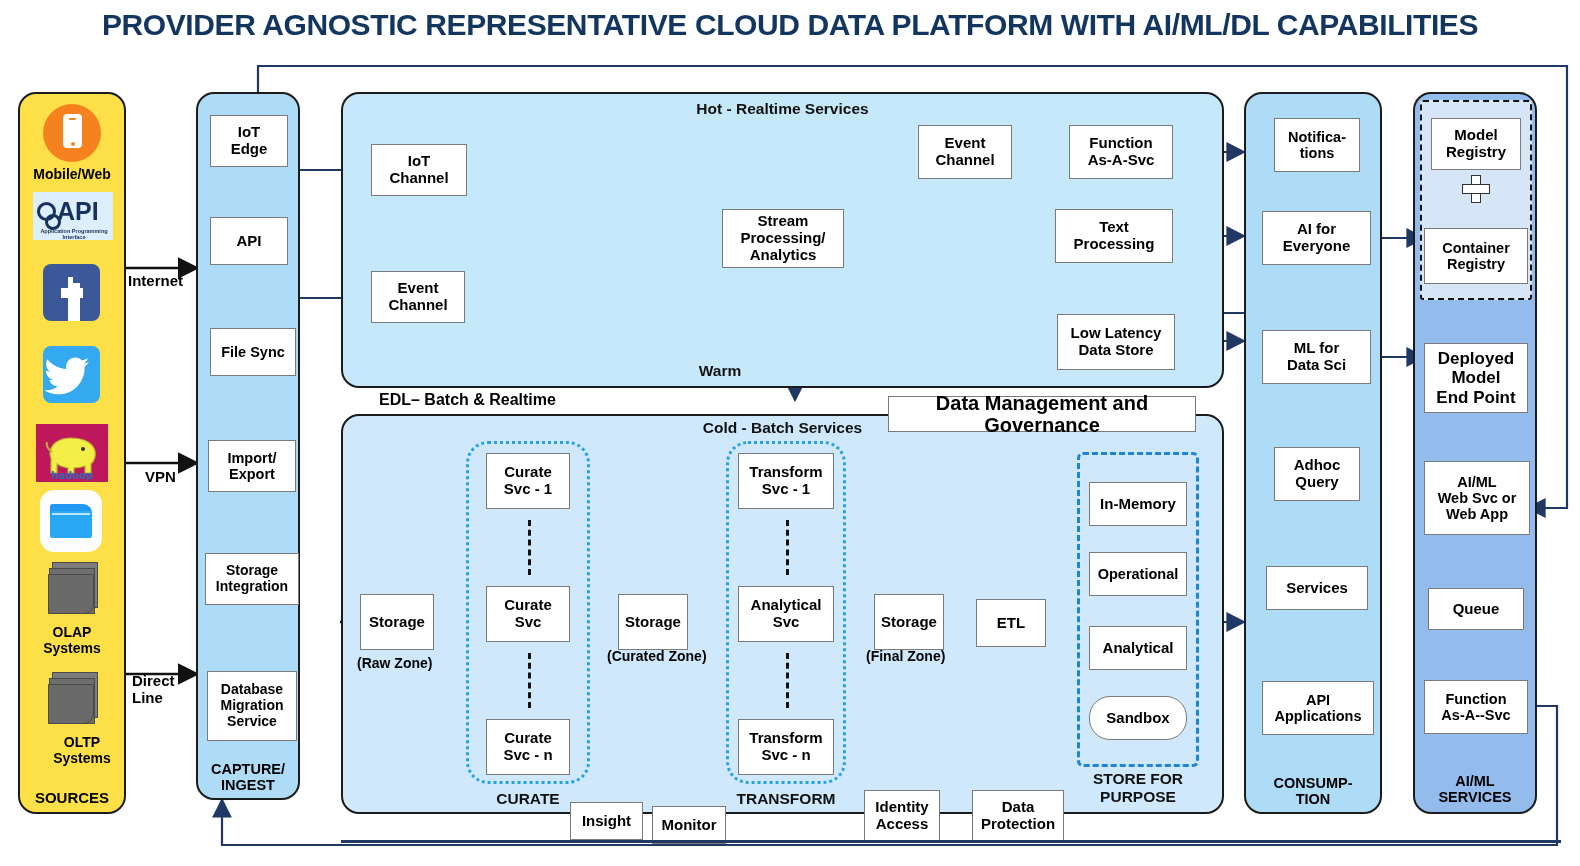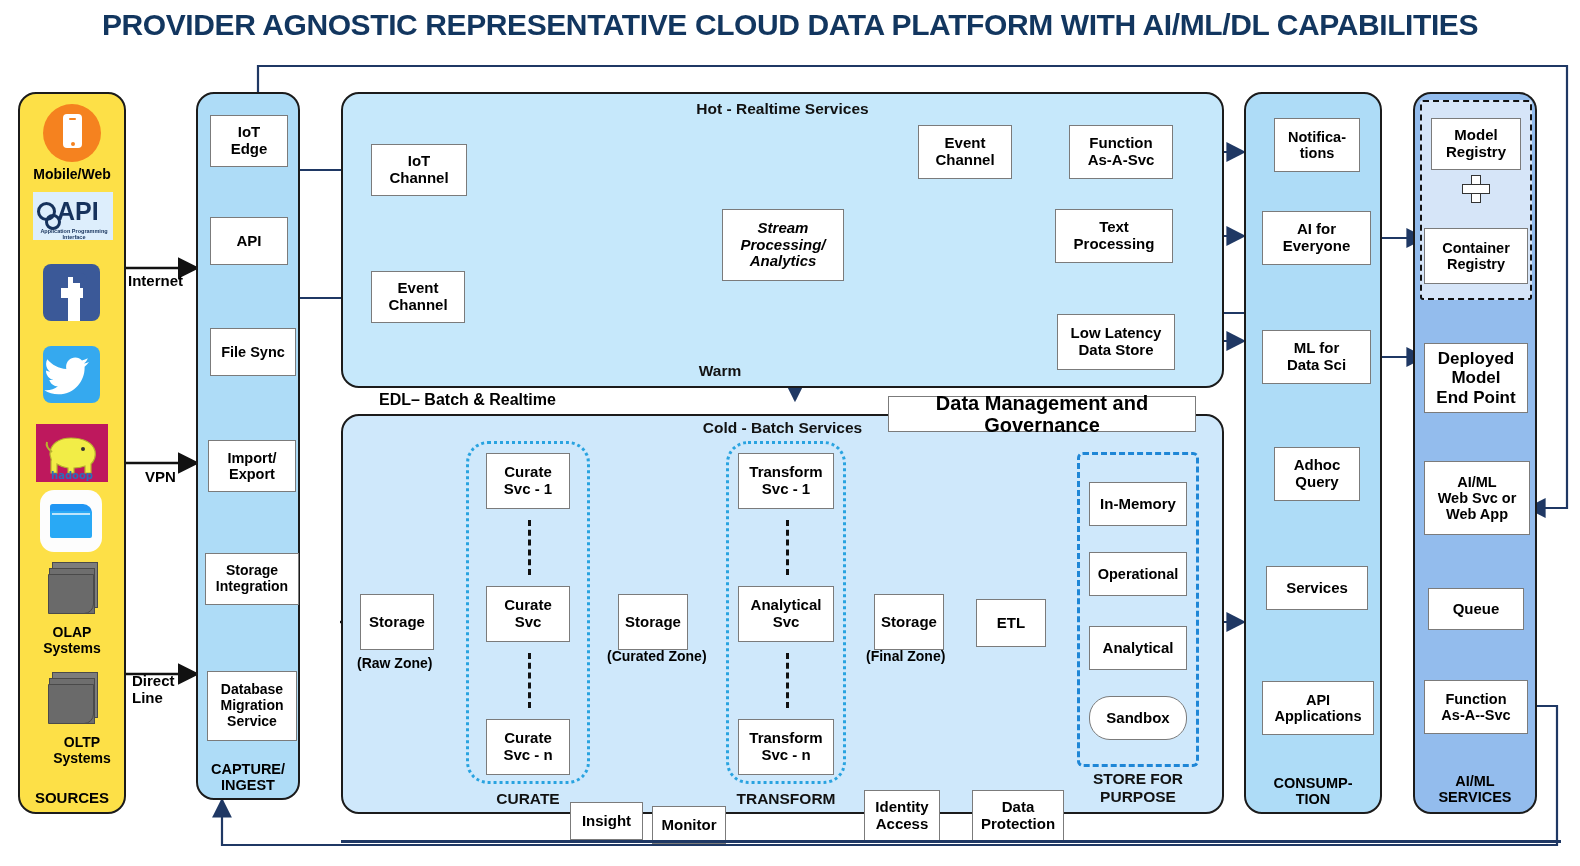--- a/index.html
+++ b/index.html
@@ -217,21 +217,21 @@
   <div class="node" style="left:208px;top:440px;width:88px;height:52px;font-size:14.5px;">Import/<br>Export</div>
   <div class="node" style="left:205px;top:553px;width:94px;height:52px;font-size:14px;">Storage<br>Integration</div>
   <div class="node" style="left:207px;top:671px;width:90px;height:70px;font-size:14px;">Database<br>Migration<br>Service</div>
 
   <div class="panel panel-hot" style="left:341px;top:92px;width:883px;height:296px;"></div>
   <div class="sec-title" style="left:341px;top:100px;width:883px;">Hot - Realtime Services</div>
   <div class="sec-title" style="left:341px;top:362px;width:758px;">Warm</div>
 
   <div class="node" style="left:371px;top:144px;width:96px;height:52px;">IoT<br>Channel</div>
   <div class="node" style="left:371px;top:271px;width:94px;height:52px;">Event<br>Channel</div>
-  <div class="node" style="left:722px;top:209px;width:122px;height:72px;font-style:italic;">Stream<br>Processing/<br>Analytics</div>
+  <div class="node" style="left:722px;top:209px;width:122px;height:59px;">Stream<br>Processing/<br>Analytics</div>
   <div class="node" style="left:918px;top:125px;width:94px;height:54px;">Event<br>Channel</div>
   <div class="node" style="left:1069px;top:125px;width:104px;height:54px;">Function<br>As-A-Svc</div>
   <div class="node" style="left:1055px;top:209px;width:118px;height:54px;">Text<br>Processing</div>
   <div class="node" style="left:1057px;top:314px;width:118px;height:56px;">Low Latency<br>Data Store</div>
 
   <div class="zone-label" style="left:379px;top:391px;font-size:16px;">EDL– Batch &amp; Realtime</div>
 
   <div class="panel panel-cold" style="left:341px;top:414px;width:883px;height:400px;"></div>
   <div class="sec-title" style="left:341px;top:419px;width:883px;">Cold - Batch Services</div>
 

